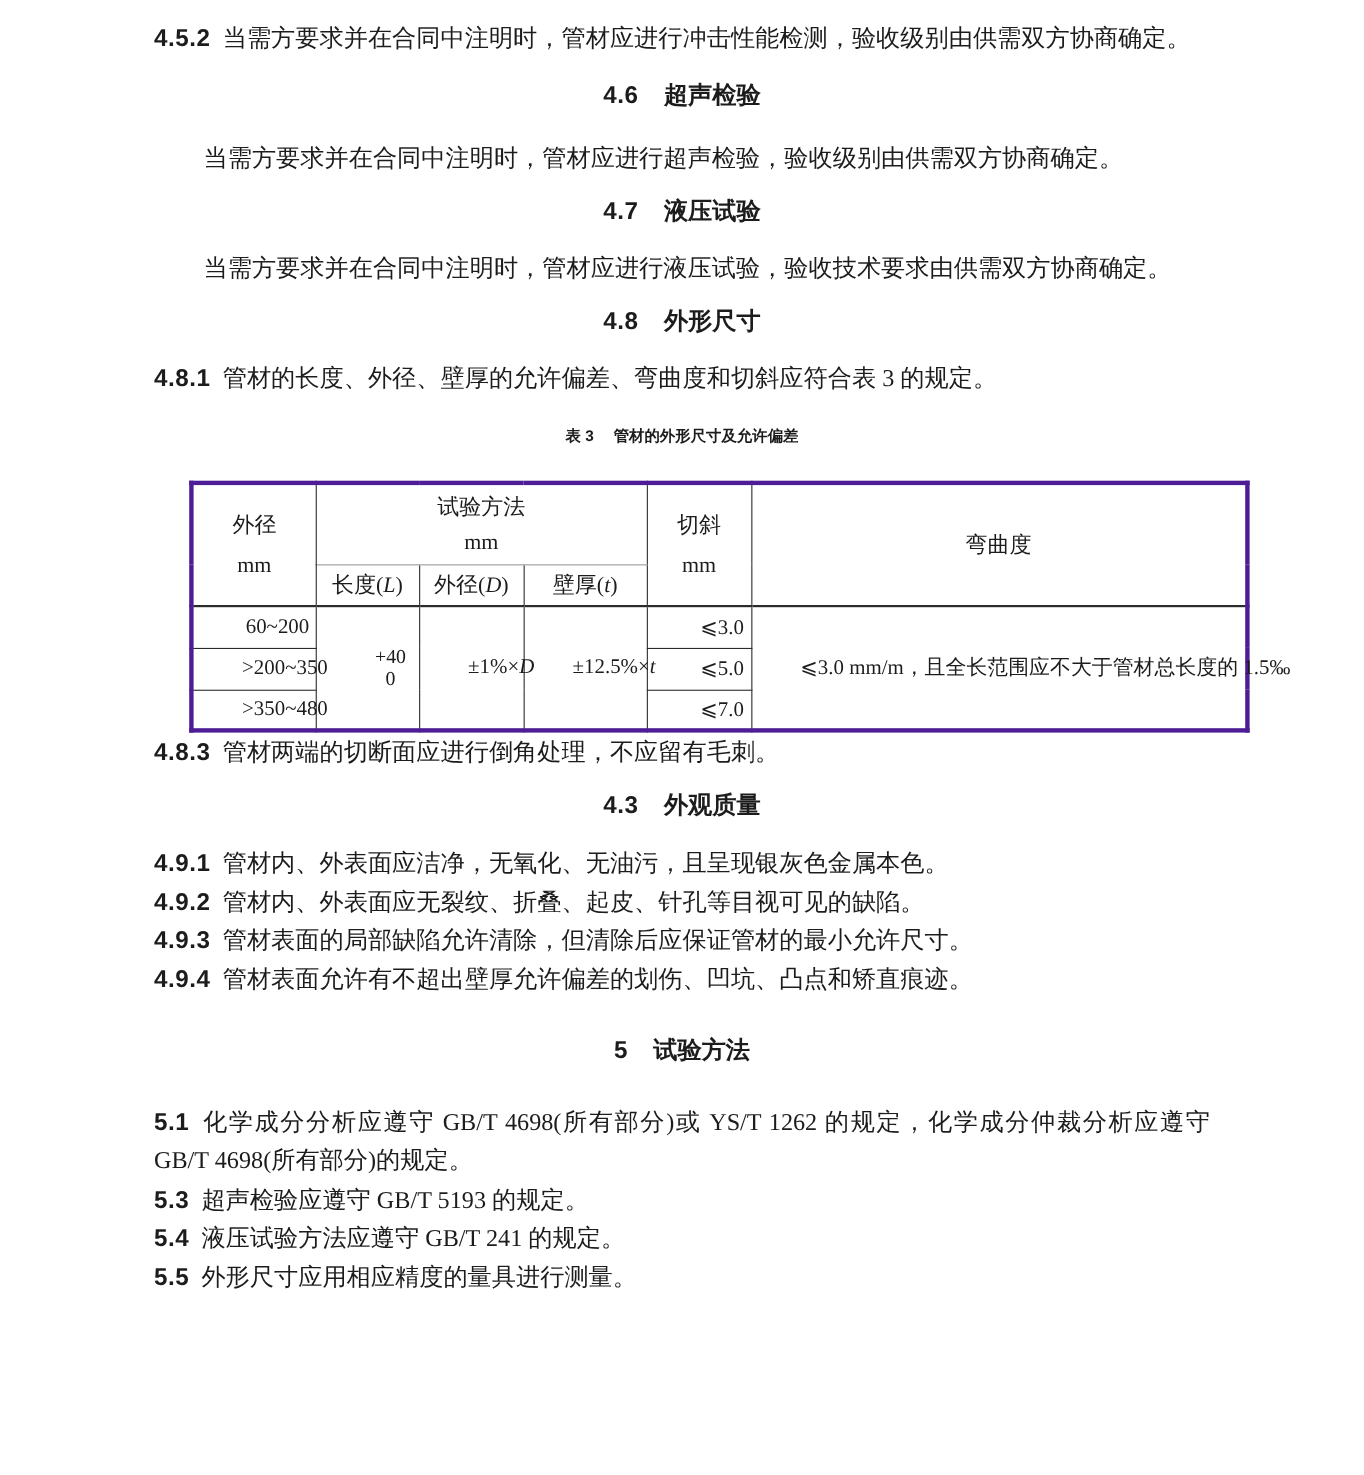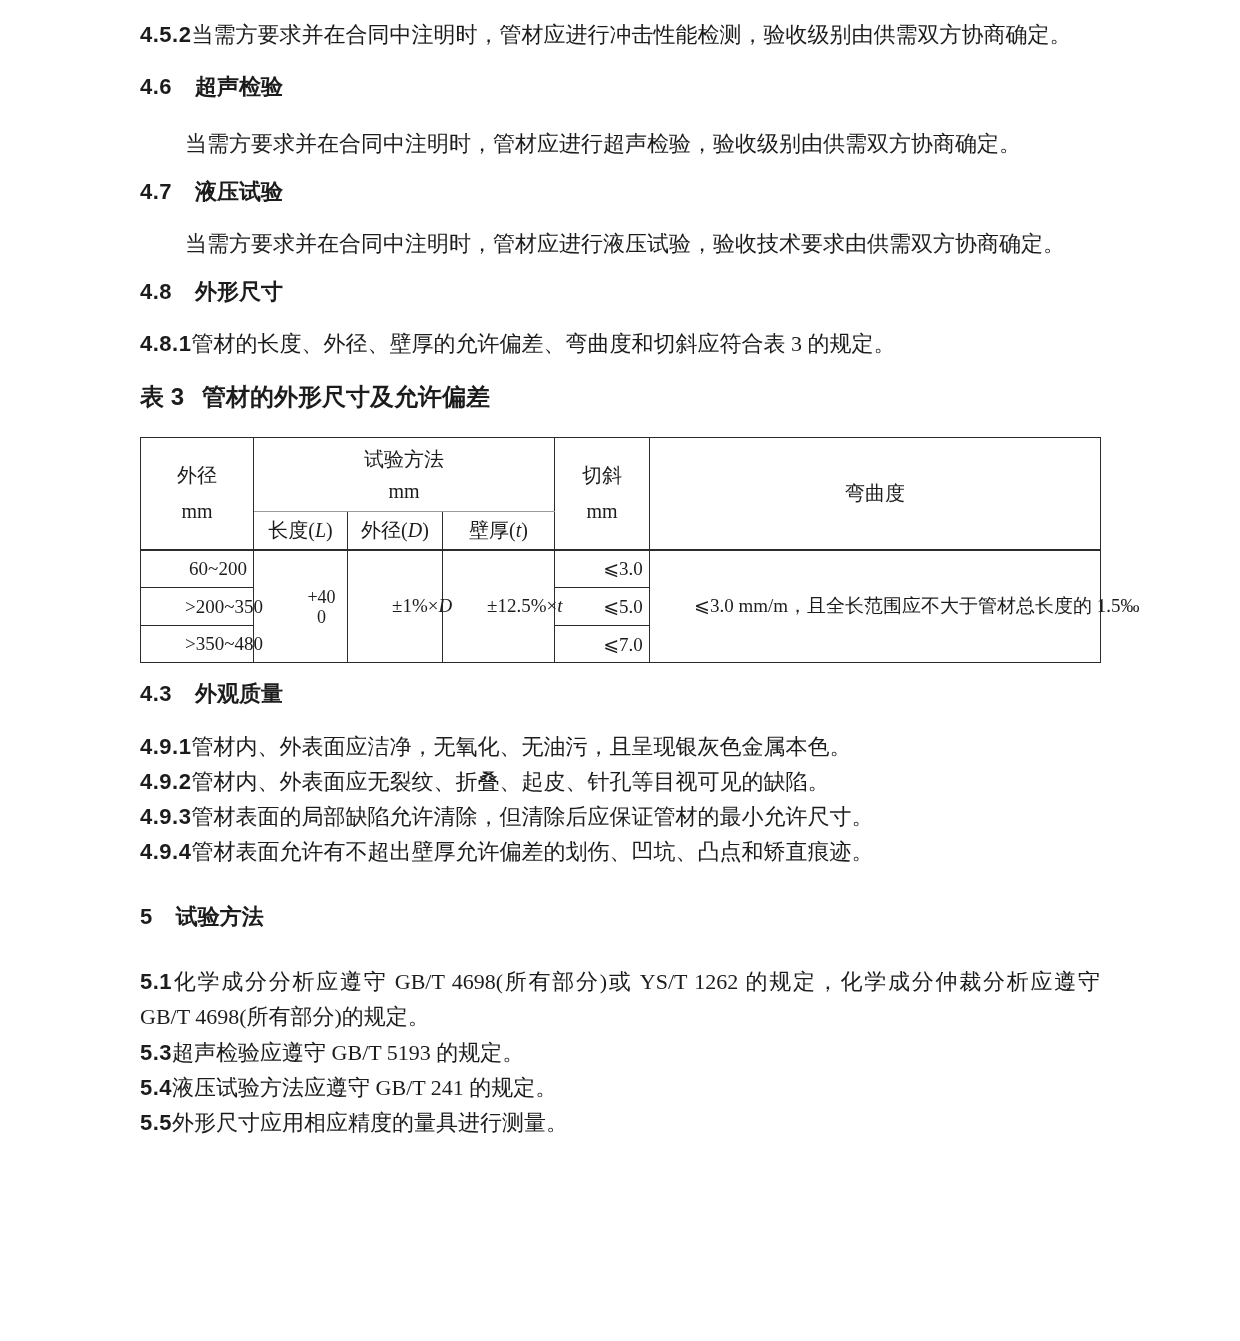--- a/index.html
+++ b/index.html
@@ -22,45 +22,48 @@
     font-size:22px;
     line-height:35px;
   }
   .clause .ctext,.para{
     font-family:"Liberation Serif","DejaVu Serif",serif;
     font-weight:normal;
   }
   .cnum{
     font-family:"Liberation Sans","DejaVu Sans",sans-serif;
     font-weight:bold;
-    margin-right:0;
+    margin-right:11px;
     letter-spacing:0.5px;
   }
   .heading{
     font-family:"Liberation Sans","DejaVu Sans",sans-serif;
     font-weight:bold;
+    text-align:center;
   }
   .heading .hnum{margin-right:23px;letter-spacing:0.5px;}
   .para.indent{text-indent:45px;}
   .oneline{white-space:nowrap;}
   .just{text-align:justify;text-align-last:justify;}
   
   .caption{
+    text-align:center;
     font-family:"Liberation Sans","DejaVu Sans",sans-serif;
     font-weight:bold;
-    font-size:24px;
+    font-size:14px;
   }
   .caption .cap-label{margin-right:18px;}
   
   table.t3{
     border-collapse:collapse;
     table-layout:fixed;
     width:960px;
-    border:1px solid #4c1d95;
+    border:4px solid #4c1d95;
     font-family:"Liberation Serif","DejaVu Serif",serif;
+    margin-left:32px;
   }
   table.t3 th,table.t3 td{
     border:1px solid #2b2b2b;
     text-align:center;
     vertical-align:middle;
     font-weight:normal;
     padding:0 2px;
     font-size:20px;
   }
   table.t3 thead{border-bottom:2px solid #2b2b2b;}
@@ -149,20 +152,21 @@
         <td>&gt;200~350</td>
         <td>⩽5.0</td>
       </tr>
       <tr style="height:37px">
         <td>&gt;350~480</td>
         <td>⩽7.0</td>
       </tr>
     </tbody>
   </table>
 
+  <p class="clause oneline"><span class="cnum">4.8.3</span><span class="ctext">管材两端的切断面应进行倒角处理，不应留有毛刺。</span></p>
 
   <h3 class="heading" style="margin-top:13px"><span class="hnum">4.3</span><span>外观质量</span></h3>
 
   <p class="clause oneline" style="margin-top:18px"><span class="cnum">4.9.1</span><span class="ctext">管材内、外表面应洁净，无氧化、无油污，且呈现银灰色金属本色。</span></p>
   <p class="clause oneline"><span class="cnum">4.9.2</span><span class="ctext">管材内、外表面应无裂纹、折叠、起皮、针孔等目视可见的缺陷。</span></p>
   <p class="clause oneline"><span class="cnum">4.9.3</span><span class="ctext">管材表面的局部缺陷允许清除，但清除后应保证管材的最小允许尺寸。</span></p>
   <p class="clause oneline"><span class="cnum">4.9.4</span><span class="ctext">管材表面允许有不超出壁厚允许偏差的划伤、凹坑、凸点和矫直痕迹。</span></p>
 
   <h3 class="heading" style="margin-top:30px"><span class="hnum">5</span><span>试验方法</span></h3>
 

